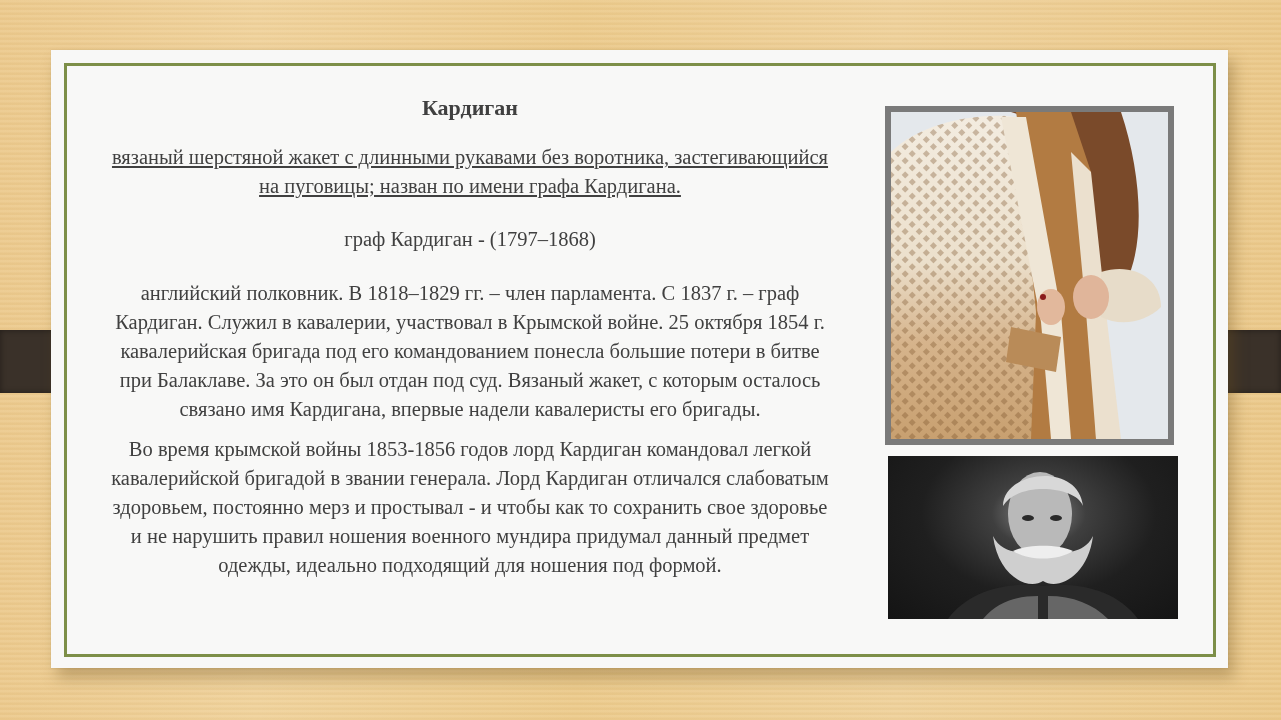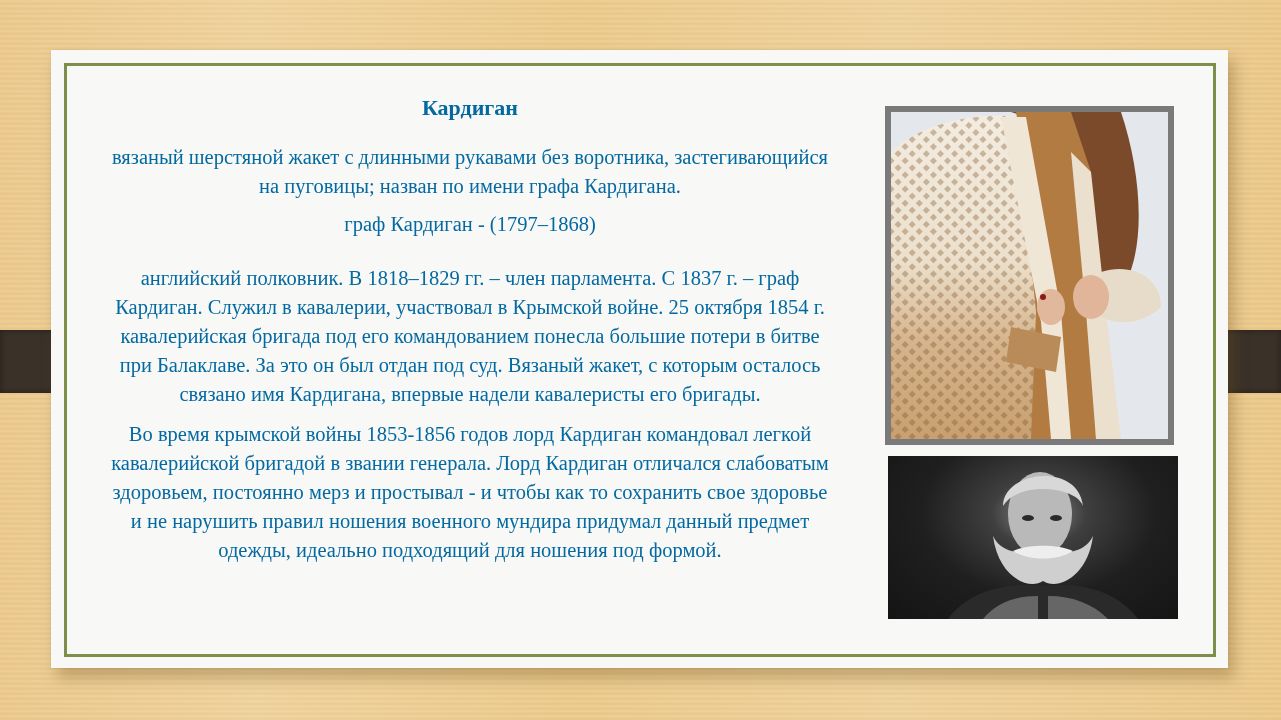--- a/index.html
+++ b/index.html
@@ -27,26 +27,26 @@
   .tab.right { left: 1200px; width: 81px; border-radius: 4px 0 0 4px; }
   .tab::after {
     content: ""; position: absolute; top: -4px; bottom: -4px; width: 4px;
     background: #3a3129; border-radius: 3px;
   }
   .tab.left::after { right: 0; }
   .tab.right::after { left: 0; }
 
   .text-col {
     position: absolute; left: 110px; top: 90px; width: 720px;
-    text-align: center; color: #0369a1;
+    text-align: center; color: #404040;
   }
   .title { font-size: 22px; margin: 4px 0 0 0; line-height: 28px; }
   .para { font-size: 20.5px; line-height: 29px; margin: 0; }
-  .p1 { margin-top: 21px; }
-  .p2 { margin-top: 9px; }
+  .p1 { margin-top: 21px; text-decoration: underline; }
+  .p2 { margin-top: 24px; }
   .p3 { margin-top: 25px; }
   .p4 { margin-top: 11px; }
 
   .photo-frame {
     position: absolute; left: 885px; top: 106px; width: 277px; height: 327px;
     border: 6px solid #7a7a7a; overflow: hidden;
     background: #e6e9ec;
   }
   .cardigan-photo { position: absolute; inset: 0; }
   .portrait {

